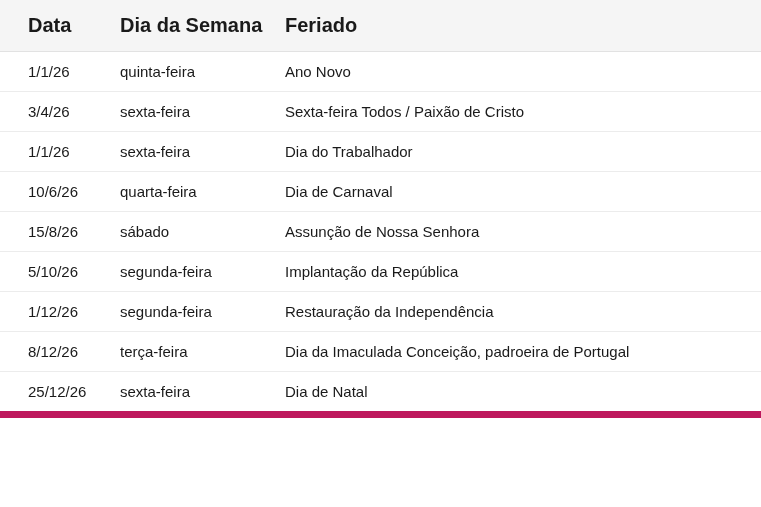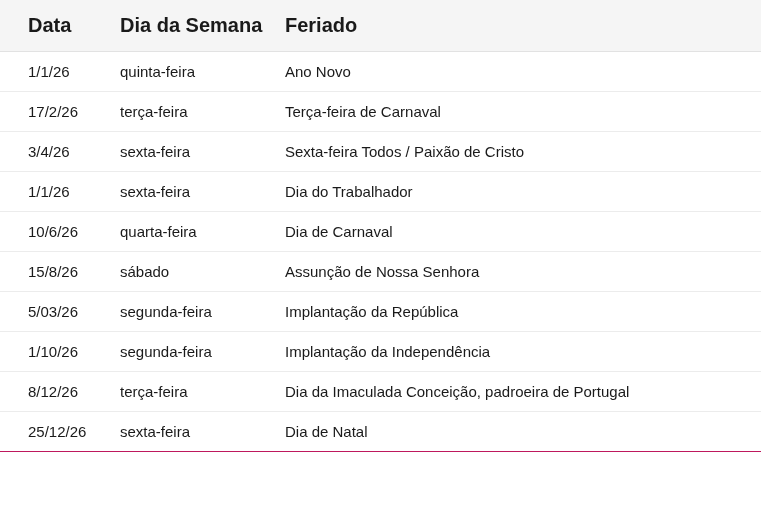--- a/index.html
+++ b/index.html
@@ -38,21 +38,21 @@
     padding: 11px 8px 11px 0;
     border-bottom: 1px solid #ececec;
     vertical-align: middle;
     color: #1a1a1a;
     font-size: 15px;
     white-space: nowrap;
     overflow: hidden;
     text-overflow: ellipsis;
   }
   .holidays-table tbody tr:last-child td {
-    border-bottom: 1px solid #be185d;
+    border-bottom: 7px solid #be185d;
   }
   .c-date { padding-left: 28px !important; }
   .c-day  { padding-left: 0 !important; }
   .c-name { padding-left: 0 !important; }
 
   thead th.c-date { padding-left: 28px !important; }
 
   
   .holidays-table col.col-date { width: 120px; }
   .holidays-table col.col-day  { width: 165px; }
@@ -74,53 +74,48 @@
       <th class="c-name">Feriado</th>
     </tr>
   </thead>
   <tbody>
     <tr>
       <td class="c-date">1/1/26</td>
       <td class="c-day">quinta-feira</td>
       <td class="c-name">Ano Novo</td>
     </tr>
     <tr>
-      <td class="c-date">17/2/26</td>
-      <td class="c-day">terça-feira</td>
-      <td class="c-name">Terça-feira de Carnaval</td>
-    </tr>
-    <tr>
       <td class="c-date">3/4/26</td>
       <td class="c-day">sexta-feira</td>
       <td class="c-name">Sexta-feira Todos / Paixão de Cristo</td>
     </tr>
     <tr>
       <td class="c-date">1/1/26</td>
       <td class="c-day">sexta-feira</td>
       <td class="c-name">Dia do Trabalhador</td>
     </tr>
     <tr>
       <td class="c-date">10/6/26</td>
       <td class="c-day">quarta-feira</td>
       <td class="c-name">Dia de Carnaval</td>
     </tr>
     <tr>
       <td class="c-date">15/8/26</td>
       <td class="c-day">sábado</td>
       <td class="c-name">Assunção de Nossa Senhora</td>
     </tr>
     <tr>
-      <td class="c-date">5/03/26</td>
+      <td class="c-date">5/10/26</td>
       <td class="c-day">segunda-feira</td>
       <td class="c-name">Implantação da República</td>
     </tr>
     <tr>
-      <td class="c-date">1/10/26</td>
+      <td class="c-date">1/12/26</td>
       <td class="c-day">segunda-feira</td>
-      <td class="c-name">Implantação da Independência</td>
+      <td class="c-name">Restauração da Independência</td>
     </tr>
     <tr>
       <td class="c-date">8/12/26</td>
       <td class="c-day">terça-feira</td>
       <td class="c-name">Dia da Imaculada Conceição, padroeira de Portugal</td>
     </tr>
     <tr>
       <td class="c-date">25/12/26</td>
       <td class="c-day">sexta-feira</td>
       <td class="c-name">Dia de Natal</td>

